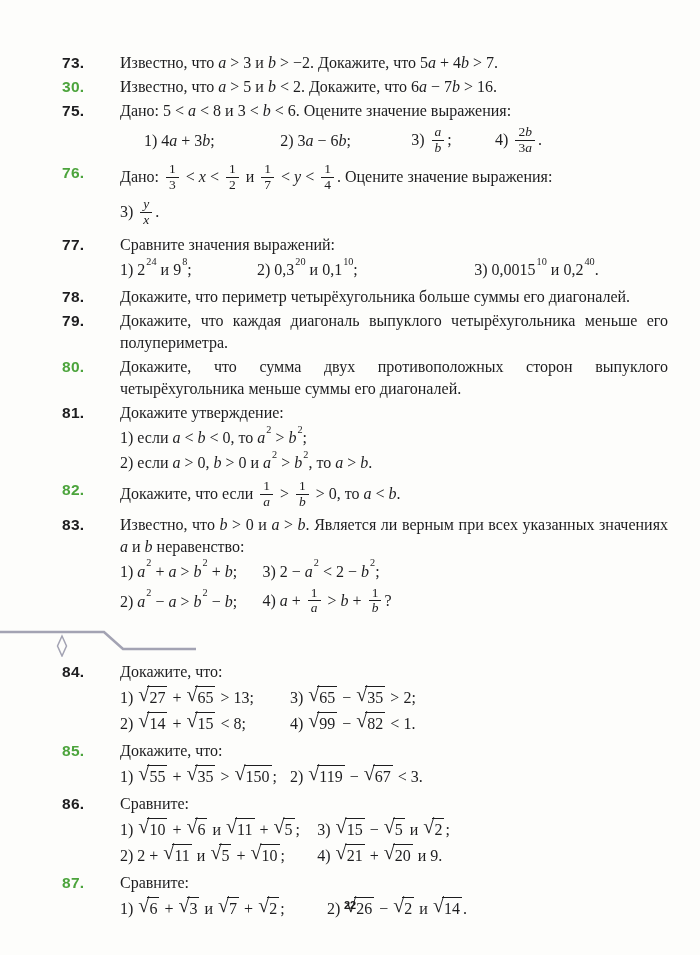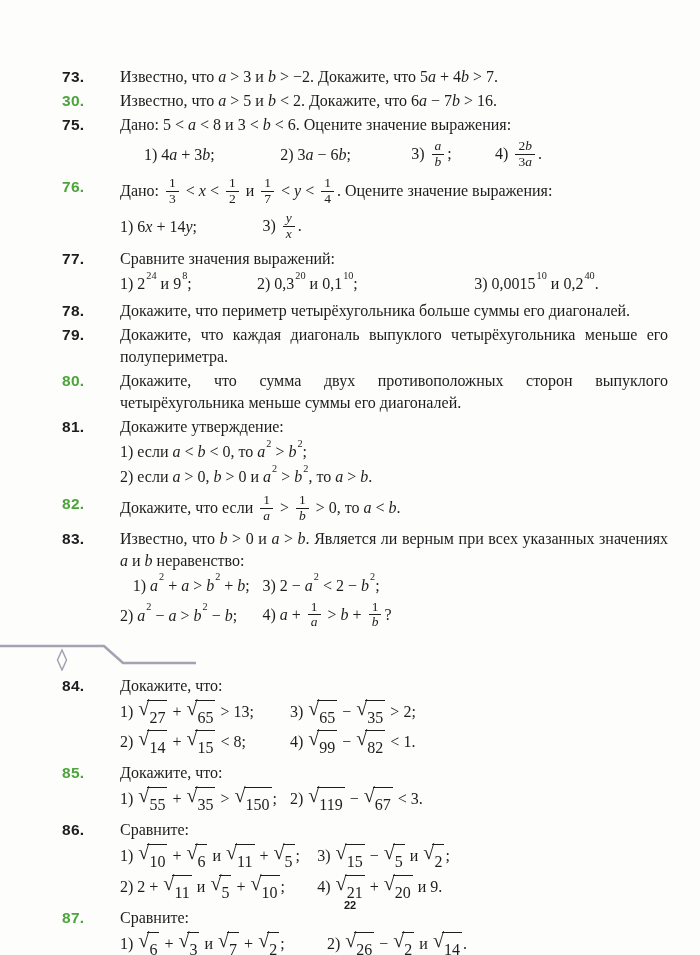--- a/index.html
+++ b/index.html
@@ -5,21 +5,21 @@
   html,body{margin:0;padding:0;background:#ffffff;}
   .page{
     position:relative;
     width:700px;height:955px;
     background:var(--paper,#fdfdfb);
     overflow:hidden;
     color:var(--ink,#1d1d1f);
     font-family:"Liberation Serif","DejaVu Serif",serif;
   }
   .content{padding:0 32px 0 62px;}
-  .content.first{padding-top:66px;}
+  .content.first{padding-top:52px;}
   .problem{display:flex;align-items:flex-start;margin:0 0 2px 0;}
   .pnum{
     flex:0 0 44px;
     font-family:"Liberation Sans","DejaVu Sans",sans-serif;
     font-weight:bold;font-size:15.5px;line-height:22px;
     letter-spacing:.3px;color:var(--ink,#1d1d1f);
   }
   .pnum.green{color:var(--green,#4ca43c);}
   .pbody{flex:1;padding-left:14px;min-width:0;}
   .statement{font-size:16px;line-height:22px;text-align:justify;}
@@ -31,21 +31,21 @@
     display:inline-flex;flex-direction:column;
     vertical-align:middle;text-align:center;
     margin:1px 3px;font-size:13.5px;line-height:1.08;
     position:relative;top:-1px;
   }
   .frac .num{display:block;padding:0 3px;}
   .frac .den{display:block;border-top:1.2px solid currentColor;padding:0 3px;}
   
   .sqrt{display:inline-flex;align-items:flex-start;margin:0 1px;}
   .radical{font-size:1.26em;line-height:1;margin-right:-2px;transform:translateY(-0.1em);}
-  .radicand{border-top:1.4px solid currentColor;line-height:1.2;padding:7px 2px 0 2px;}
+  .radicand{border-top:1.4px solid currentColor;line-height:1.2;padding:1px 2px 0 2px;}
   
   sup.exp{font-size:0.64em;line-height:0;position:relative;top:-0.45em;margin-left:1px;}
   
   .divider{height:30px;margin:6px 0 4px 0;}
   .divider svg{display:block;}
   
   .page-number{
     position:absolute;left:0;right:0;bottom:44px;
     text-align:center;
     font-family:"Liberation Sans","DejaVu Sans",sans-serif;
@@ -97,21 +97,20 @@
               <span class="num">1</span>
               <span class="den">2</span>
             </span> и <span class="frac">
               <span class="num">1</span>
               <span class="den">7</span>
             </span> &lt; <i class="var">y</i> &lt; <span class="frac">
               <span class="num">1</span>
               <span class="den">4</span>
             </span>. Оцените значение выражения:</div>
           <div class="items-row">
-            <div class="item" style="width: 26%;">1) 6<i class="var">x</i> + 14<i class="var">y</i>;</div>
             <div class="item" style="width: 43%;">3) <span class="frac">
                 <span class="num"><i class="var">y</i></span>
                 <span class="den"><i class="var">x</i></span>
               </span>.</div>
           </div>
         </div>
       </div>
       <div class="problem">
         <div class="pnum">77.</div>
         <div class="pbody">
@@ -163,21 +162,21 @@
               <span class="num">1</span>
               <span class="den"><i class="var">b</i></span>
             </span> &gt; 0, то <i class="var">a</i> &lt; <i class="var">b</i>.</div>
         </div>
       </div>
       <div class="problem">
         <div class="pnum">83.</div>
         <div class="pbody">
           <div class="statement">Известно, что <i class="var">b</i> &gt; 0 и <i class="var">a</i> &gt; <i class="var">b</i>. Является ли верным при всех указанных значениях <i class="var">a</i> и <i class="var">b</i> неравенство:</div>
           <div class="items-row">
-            <div class="item" style="width: 26%; text-align: center;">1) <i class="var">a</i><sup class="exp">2</sup> + <i class="var">a</i> &gt; <i class="var">b</i><sup class="exp">2</sup> + <i class="var">b</i>;</div>
+            <div class="item" style="width: 26%;">1) <i class="var">a</i><sup class="exp">2</sup> + <i class="var">a</i> &gt; <i class="var">b</i><sup class="exp">2</sup> + <i class="var">b</i>;</div>
             <div class="item" style="width: 74%;">3) 2 − <i class="var">a</i><sup class="exp">2</sup> &lt; 2 − <i class="var">b</i><sup class="exp">2</sup>;</div>
           </div>
           <div class="items-row">
             <div class="item" style="width: 26%;">2) <i class="var">a</i><sup class="exp">2</sup> − <i class="var">a</i> &gt; <i class="var">b</i><sup class="exp">2</sup> − <i class="var">b</i>;</div>
             <div class="item" style="width: 74%;">4) <i class="var">a</i> + <span class="frac">
                 <span class="num">1</span>
                 <span class="den"><i class="var">a</i></span>
               </span> &gt; <i class="var">b</i> + <span class="frac">
                 <span class="num">1</span>
                 <span class="den"><i class="var">b</i></span>

